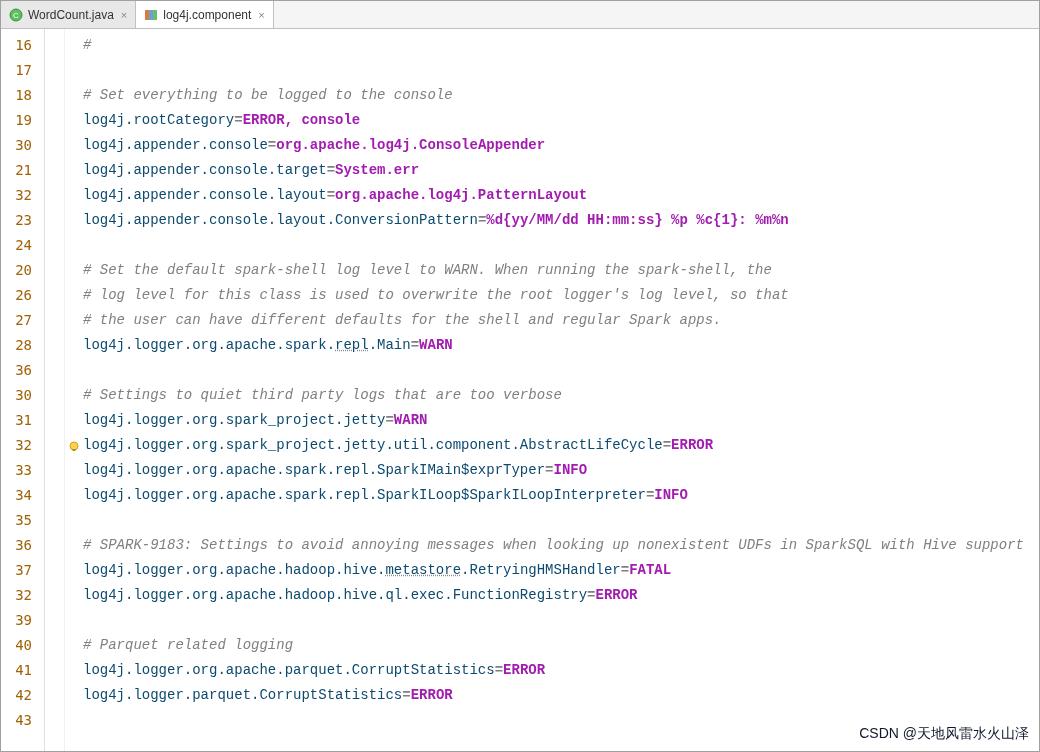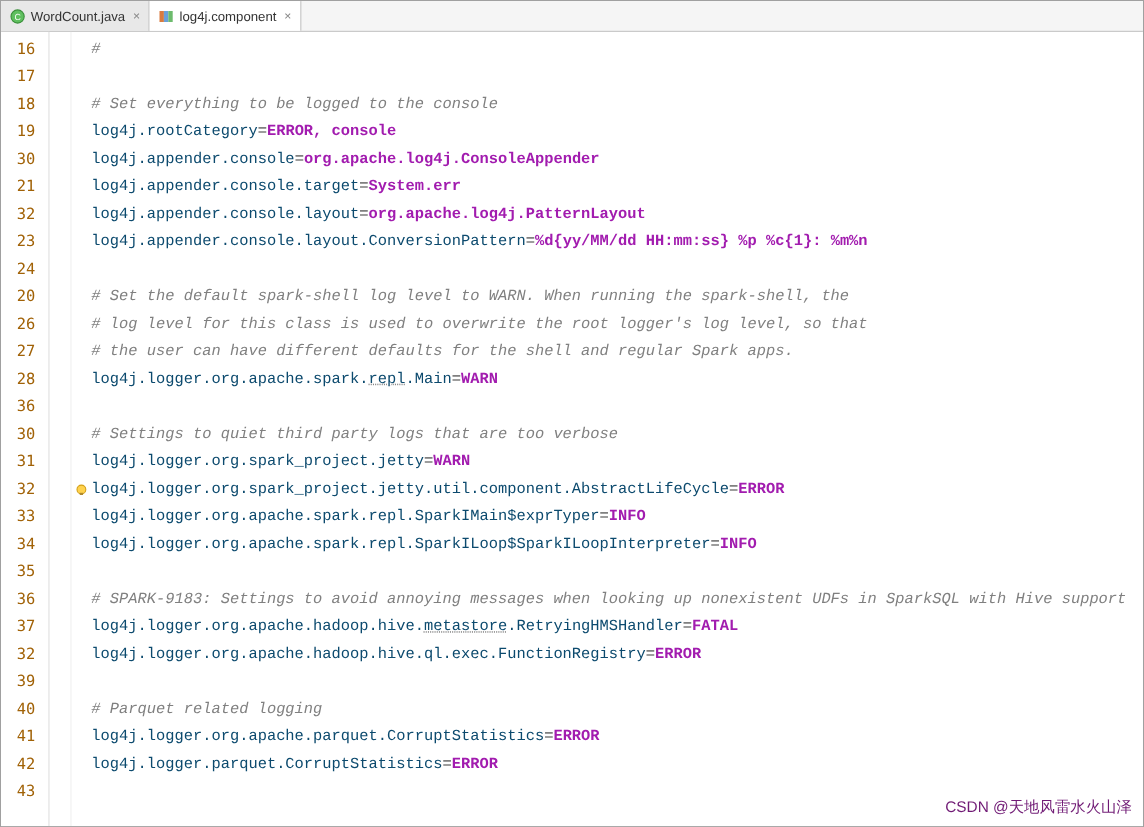--- a/index.html
+++ b/index.html
@@ -108,21 +108,21 @@
   position: absolute;
   left: -15px;
   top: 4px;
   width: 12px;
   height: 12px;
 }
 .watermark {
   position: absolute;
   right: 10px;
   bottom: 8px;
-  color: #701a75;
+  color: #0f172a;
   font-family: "Microsoft YaHei", sans-serif;
   font-size: 14px;
   pointer-events: none;
 }
 </style>
 </head>
 <body>
 
 <div class="tabs">
   <div class="tab">

